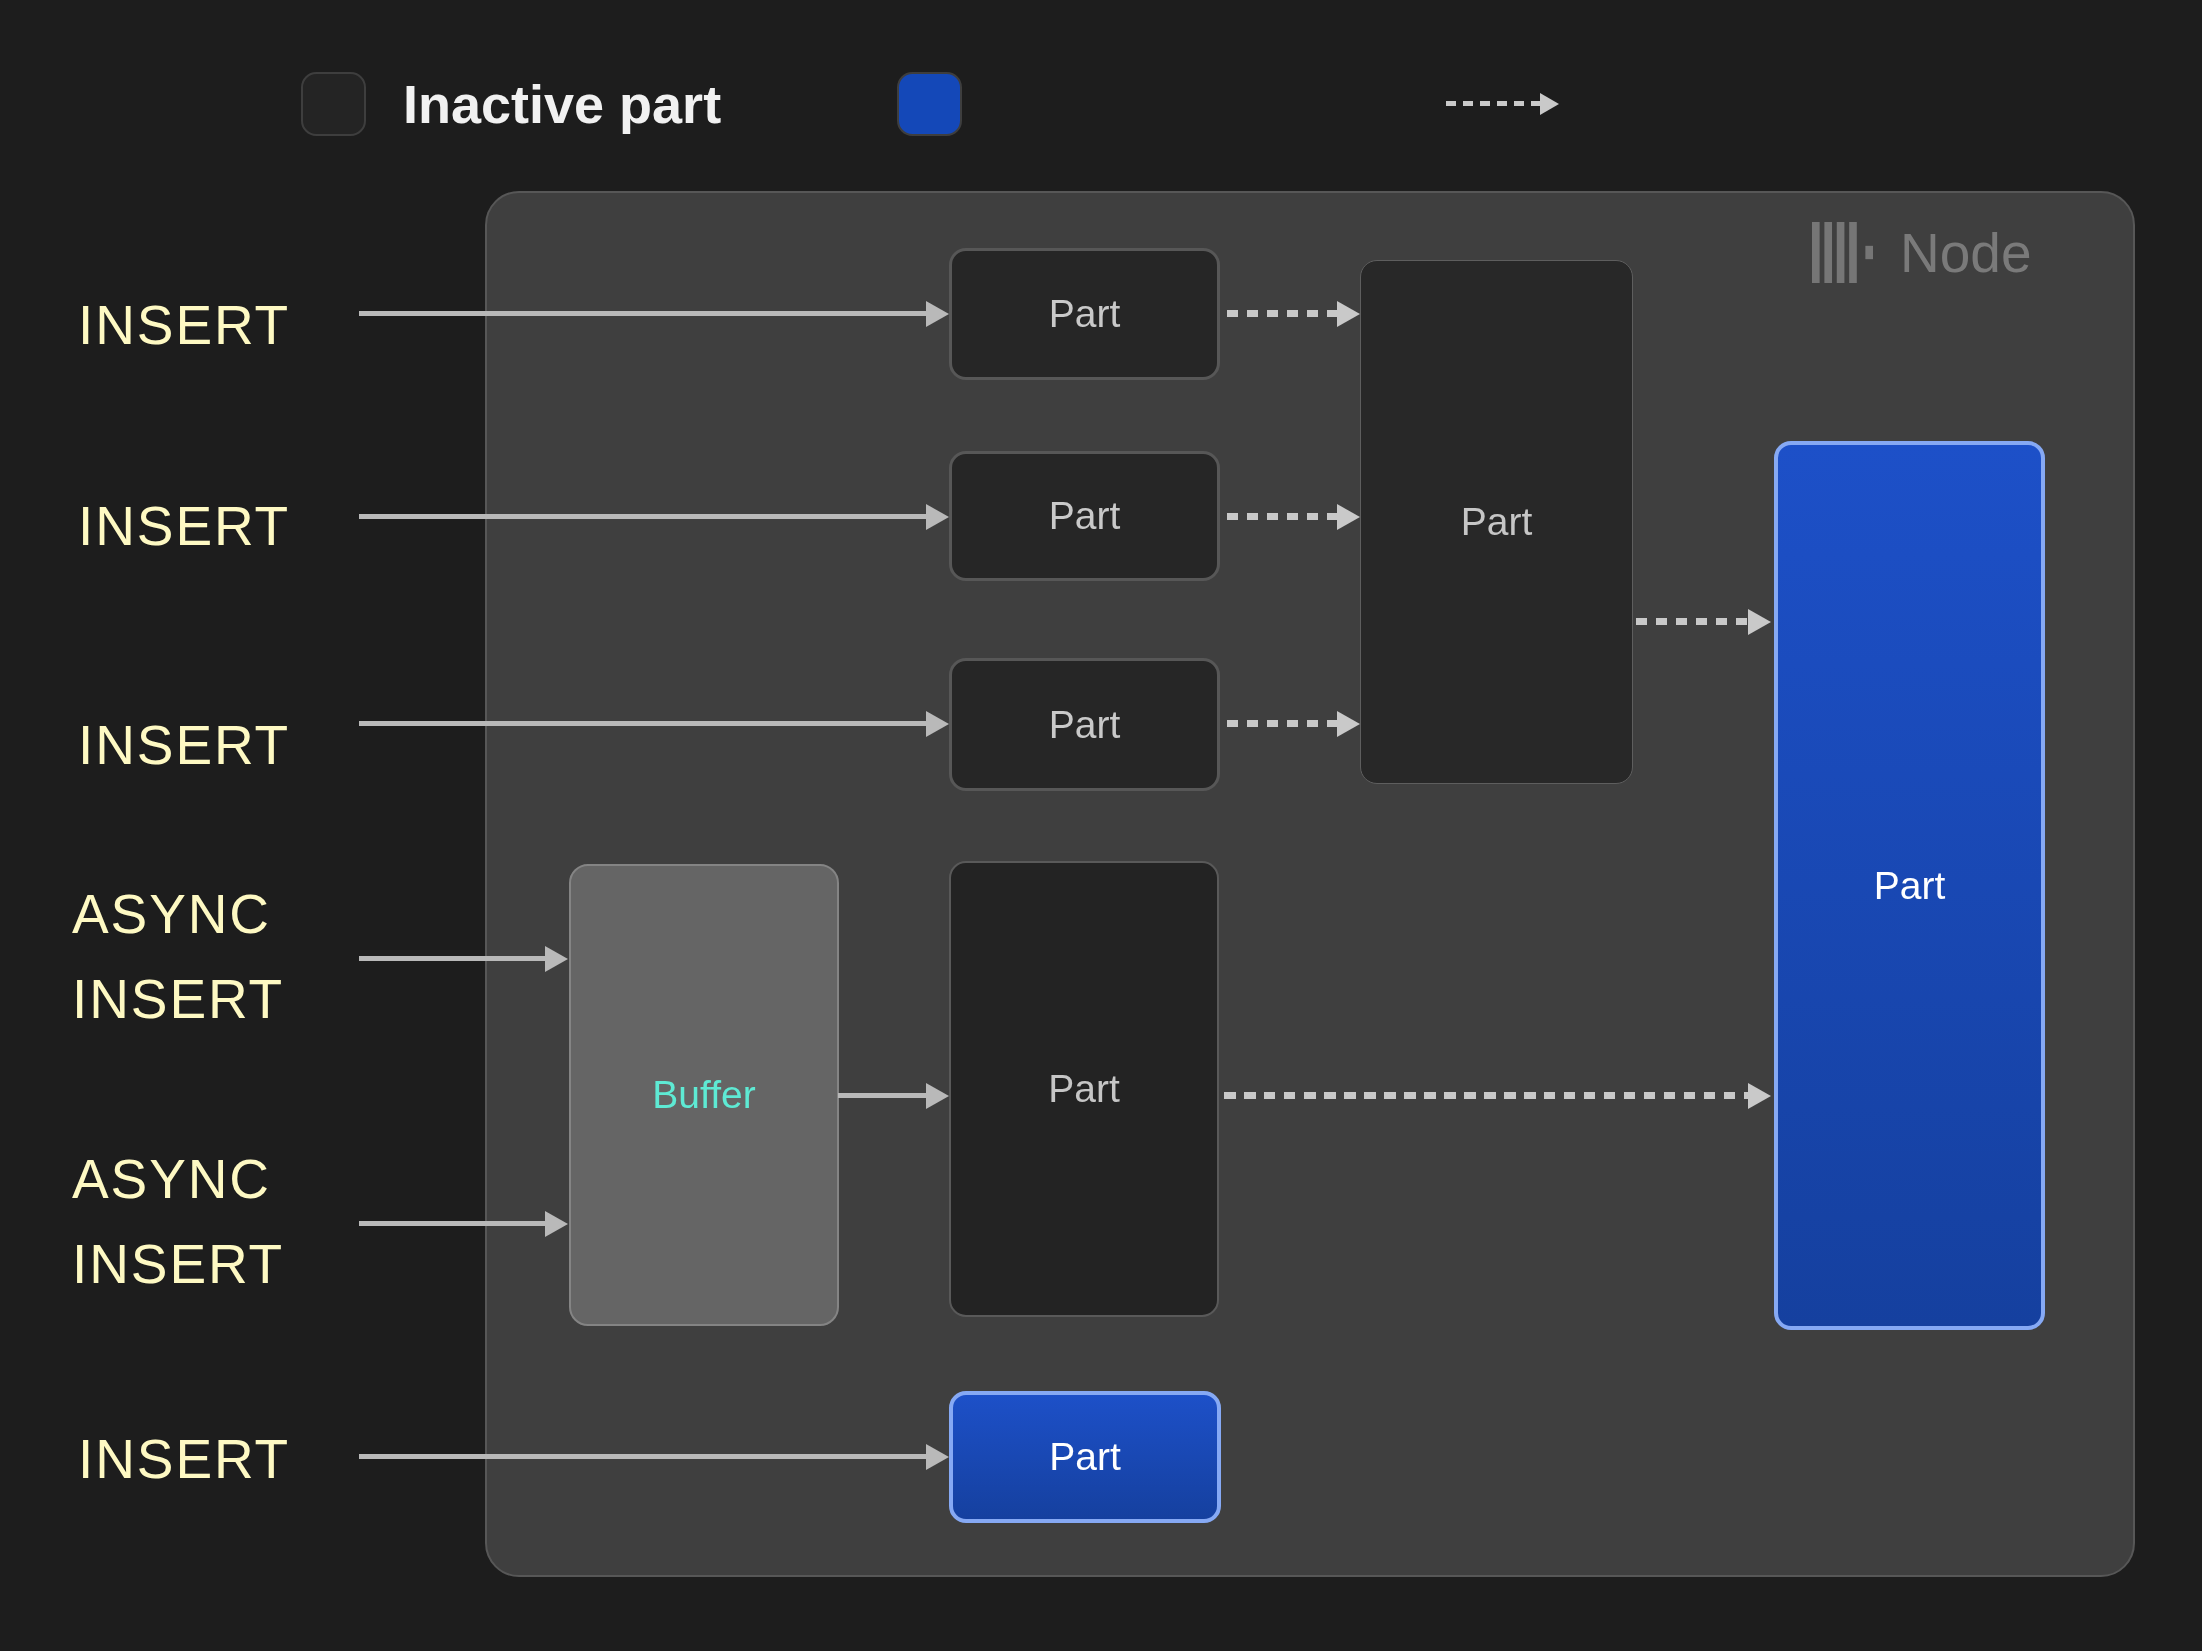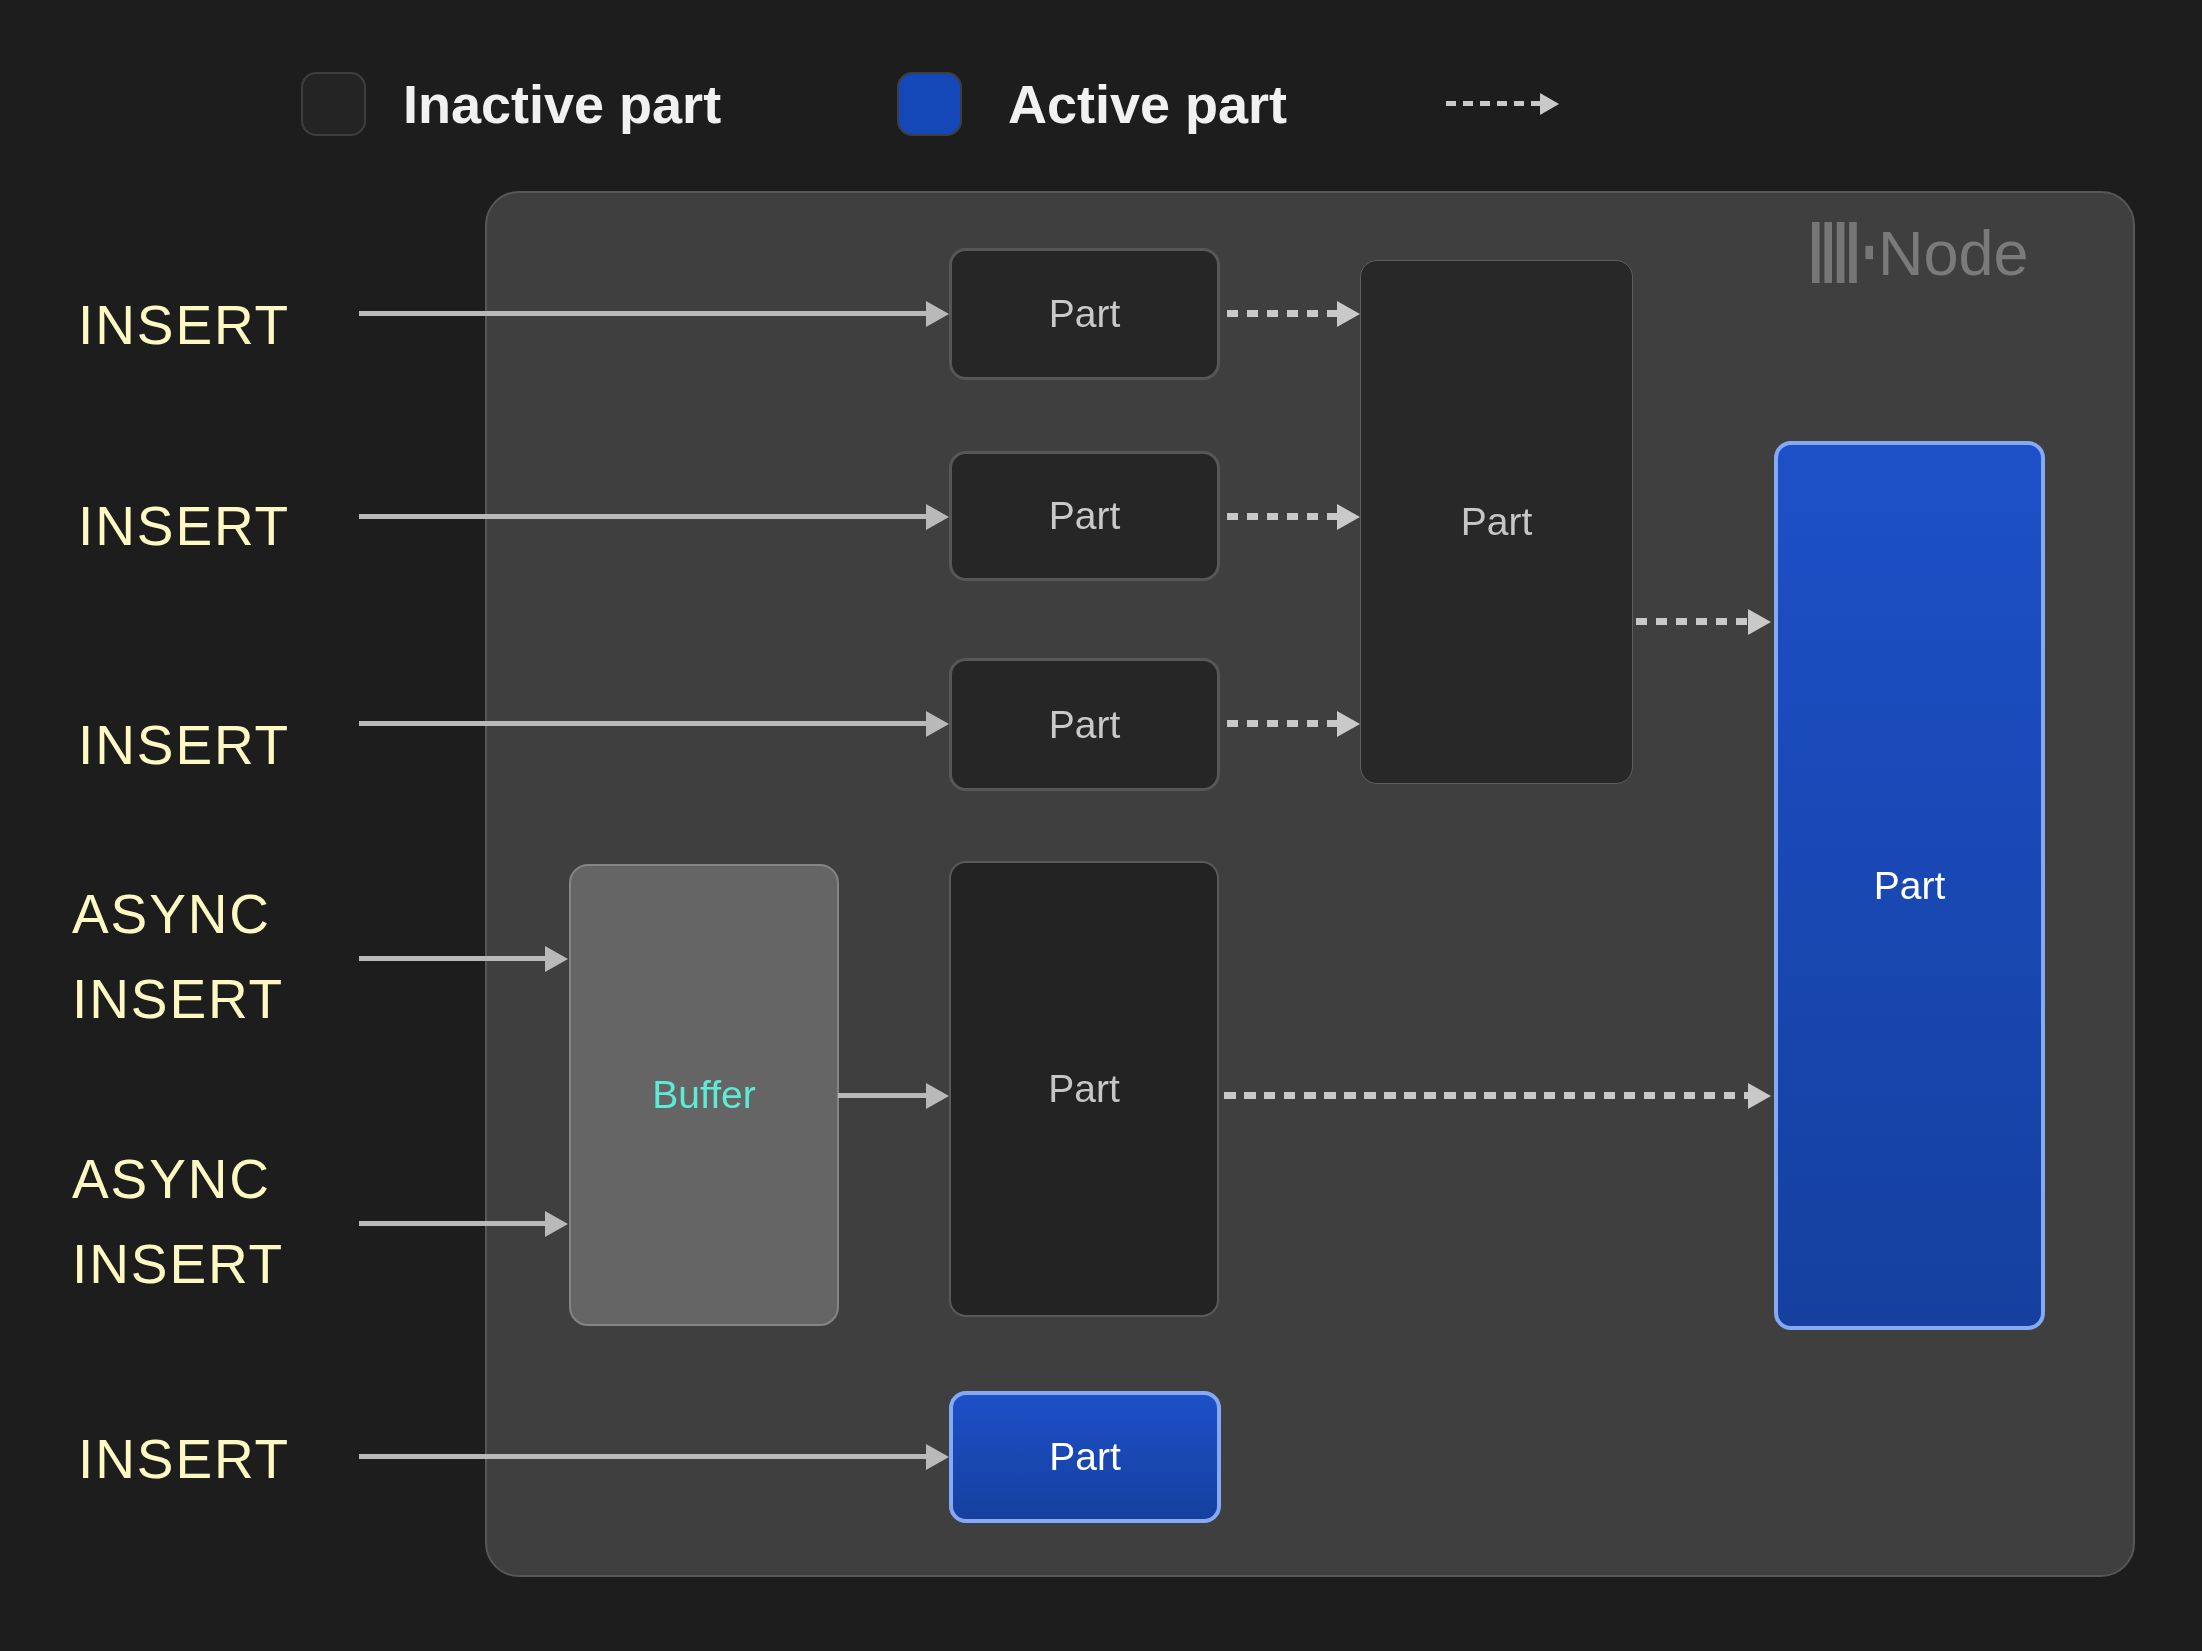--- a/index.html
+++ b/index.html
@@ -16,22 +16,22 @@
   .swatch-inactive{background:#242424;border:2.9px solid #3e3e3e;}
   .swatch-active{background:#1448b8;border:2.9px solid #3e3e3e;}
   .legend-label{font-size:54px;line-height:64px;font-weight:600;color:#f1f1f1;}
 
   
   .node{
     left:485px;top:191px;width:1650px;height:1386px;
     background:#3f3f3f;border:2.9px solid #575757;border-radius:34px;box-sizing:border-box;z-index:1;
   }
   .node-title{
-    left:1812px;top:221px;height:63px;display:flex;align-items:center;gap:5px;
-    color:#7a7a7a;font-size:63px;font-weight:500;z-index:2;
+    left:1812px;top:221px;height:63px;display:flex;align-items:center;gap:27px;
+    color:#7a7a7a;font-size:55px;font-weight:500;z-index:2;
   }
   .ch-icon{display:block;}
 
   
   .box{
     display:flex;align-items:center;justify-content:center;box-sizing:border-box;
     font-size:39px;font-weight:500;z-index:2;
   }
   .box-inactive-sm{background:#262626;border:3.8px solid #575757;border-radius:17px;color:#c9c9c9;}
   .box-merged{background:#282828;border:1.9px solid #5e5e5e;border-radius:17px;color:#c6c6c6;}
@@ -63,21 +63,20 @@
 </style>
 </head>
 <body>
 
 <div class="stage">
 
   <span class="abs swatch swatch-inactive" style="left:301px;top:72px;"></span>
   <span class="abs txt legend-label" style="left:403px;top:72px;">Inactive part</span>
 
   <span class="abs swatch swatch-active" style="left:897px;top:72px;"></span>
-  <span class="abs txt legend-label" style="left:1008px;top:72px;">Active part</span>
 
   <div class="abs arrow dashed small" style="left:1446px;top:92px;width:113px;">
     <span class="shaft"></span>
     <span class="head"></span>
   </div>
 
   <div class="abs node"></div>
   <div class="abs node-title">
     <svg class="ch-icon" width="61" height="61" viewBox="0 0 64 64" aria-hidden="true">
       <rect x="0" y="0" width="8" height="64" fill="#767676"></rect>

